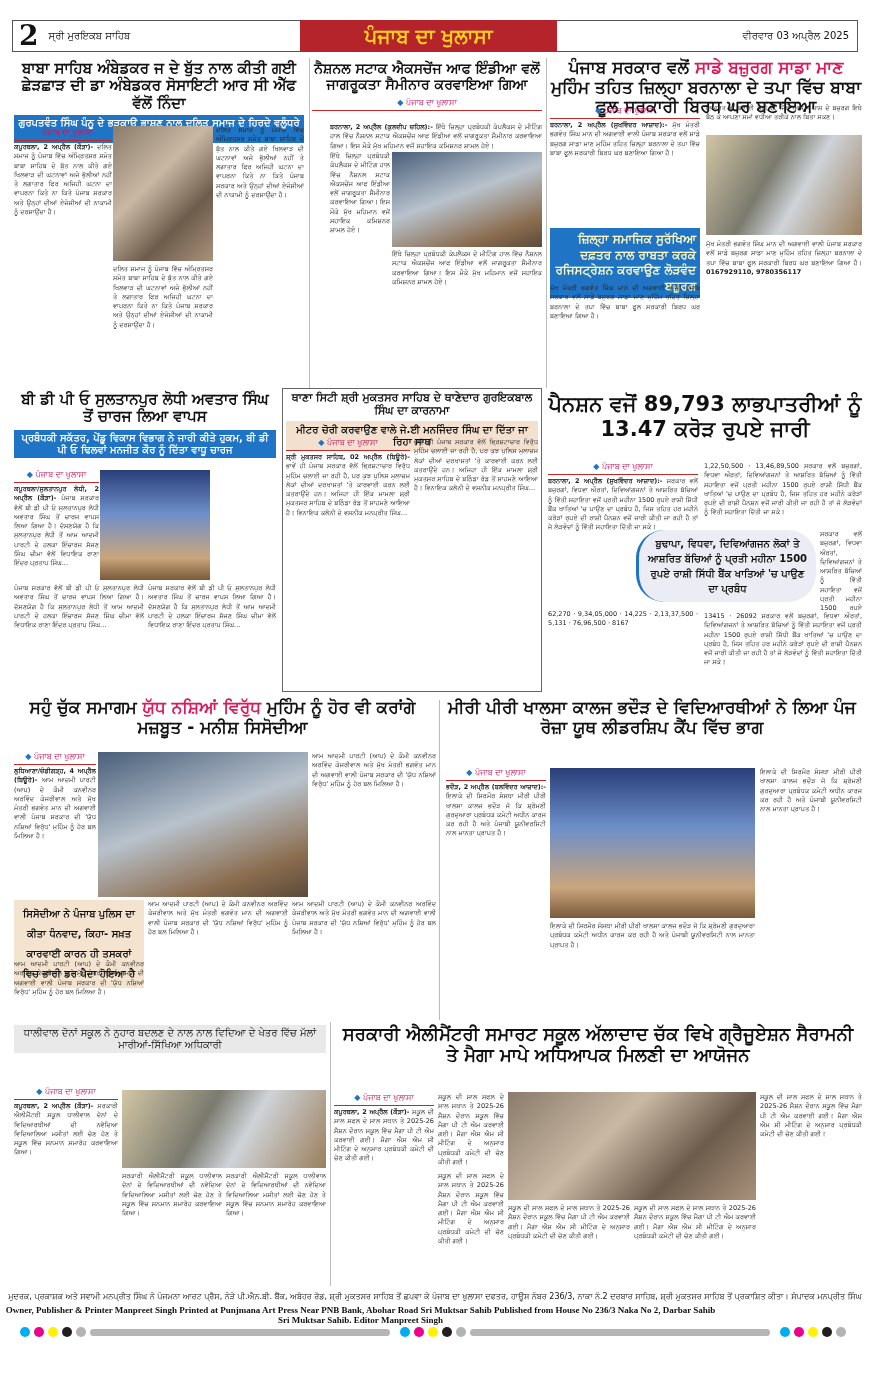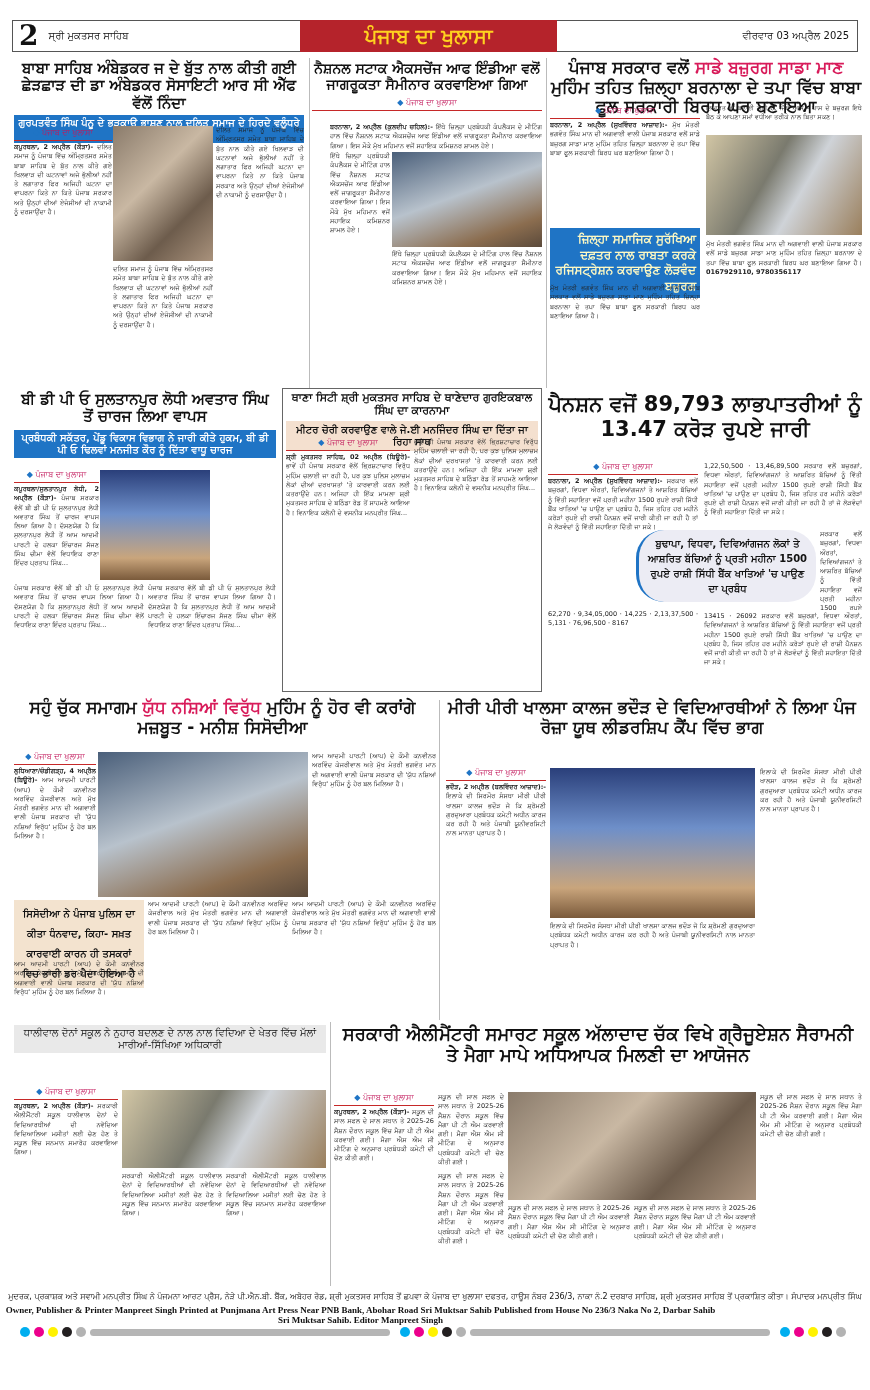--- a/index.html
+++ b/index.html
@@ -32,21 +32,21 @@
   .footer-en { left: 0; top: 1305px; width: 721px; font-size: 9px; text-align: center; font-family: "Liberation Serif", serif; font-weight: bold; }
   .regbar { top: 1327px; height: 10px; display: flex; align-items: center; gap: 4px; }
   .dot { width: 10px; height: 10px; border-radius: 50%; display: inline-block; }
   .strip { height: 7px; background: #b5b5b5; border-radius: 4px; }
 </style>
 </head>
 <body>
 
 <div class="abs masthead">
   <span class="pgnum">2</span>
-  <span class="city">ਸ੍ਰੀ ਮੁਕਤਸਰ ਸਾਹਿਬ</span>
+  <span class="city">ਸ੍ਰੀ ਮੁਰਇਕਬ ਸਾਹਿਬ</span>
   <div class="brand">ਪੰਜਾਬ ਦਾ ਖੁਲਾਸਾ</div>
   <span class="date">ਵੀਰਵਾਰ 03 ਅਪ੍ਰੈਲ 2025</span>
 </div>
 
 <div class="abs" style="left:14px;top:60px;width:290px;">
   <div class="hl" style="font-size:15px;">ਬਾਬਾ ਸਾਹਿਬ ਅੰਬੇਡਕਰ ਜ ਦੇ ਬੁੱਤ ਨਾਲ ਕੀਤੀ ਗਈ ਛੇੜਛਾੜ ਦੀ ਡਾ ਅੰਬੇਡਕਰ ਸੋਸਾਇਟੀ ਆਰ ਸੀ ਐੱਫ ਵੱਲੋਂ ਨਿੰਦਾ</div>
   <div class="bluebar" style="margin-top:3px;">ਗੁਰਪਤਵੰਤ ਸਿੰਘ ਪੰਨੂ ਦੇ ਭੜਕਾਊ ਭਾਸ਼ਣ ਨਾਲ ਦਲਿਤ ਸਮਾਜ ਦੇ ਹਿਰਦੇ ਵਲੂੰਧਰੇ ਗਏ- ਪੈਂਥਰ</div>
 </div>
 <div class="abs" style="left:14px;top:128px;width:98px;">
   <div class="byline">ਪੰਜਾਬ ਦਾ ਖੁਲਾਸਾ</div>

